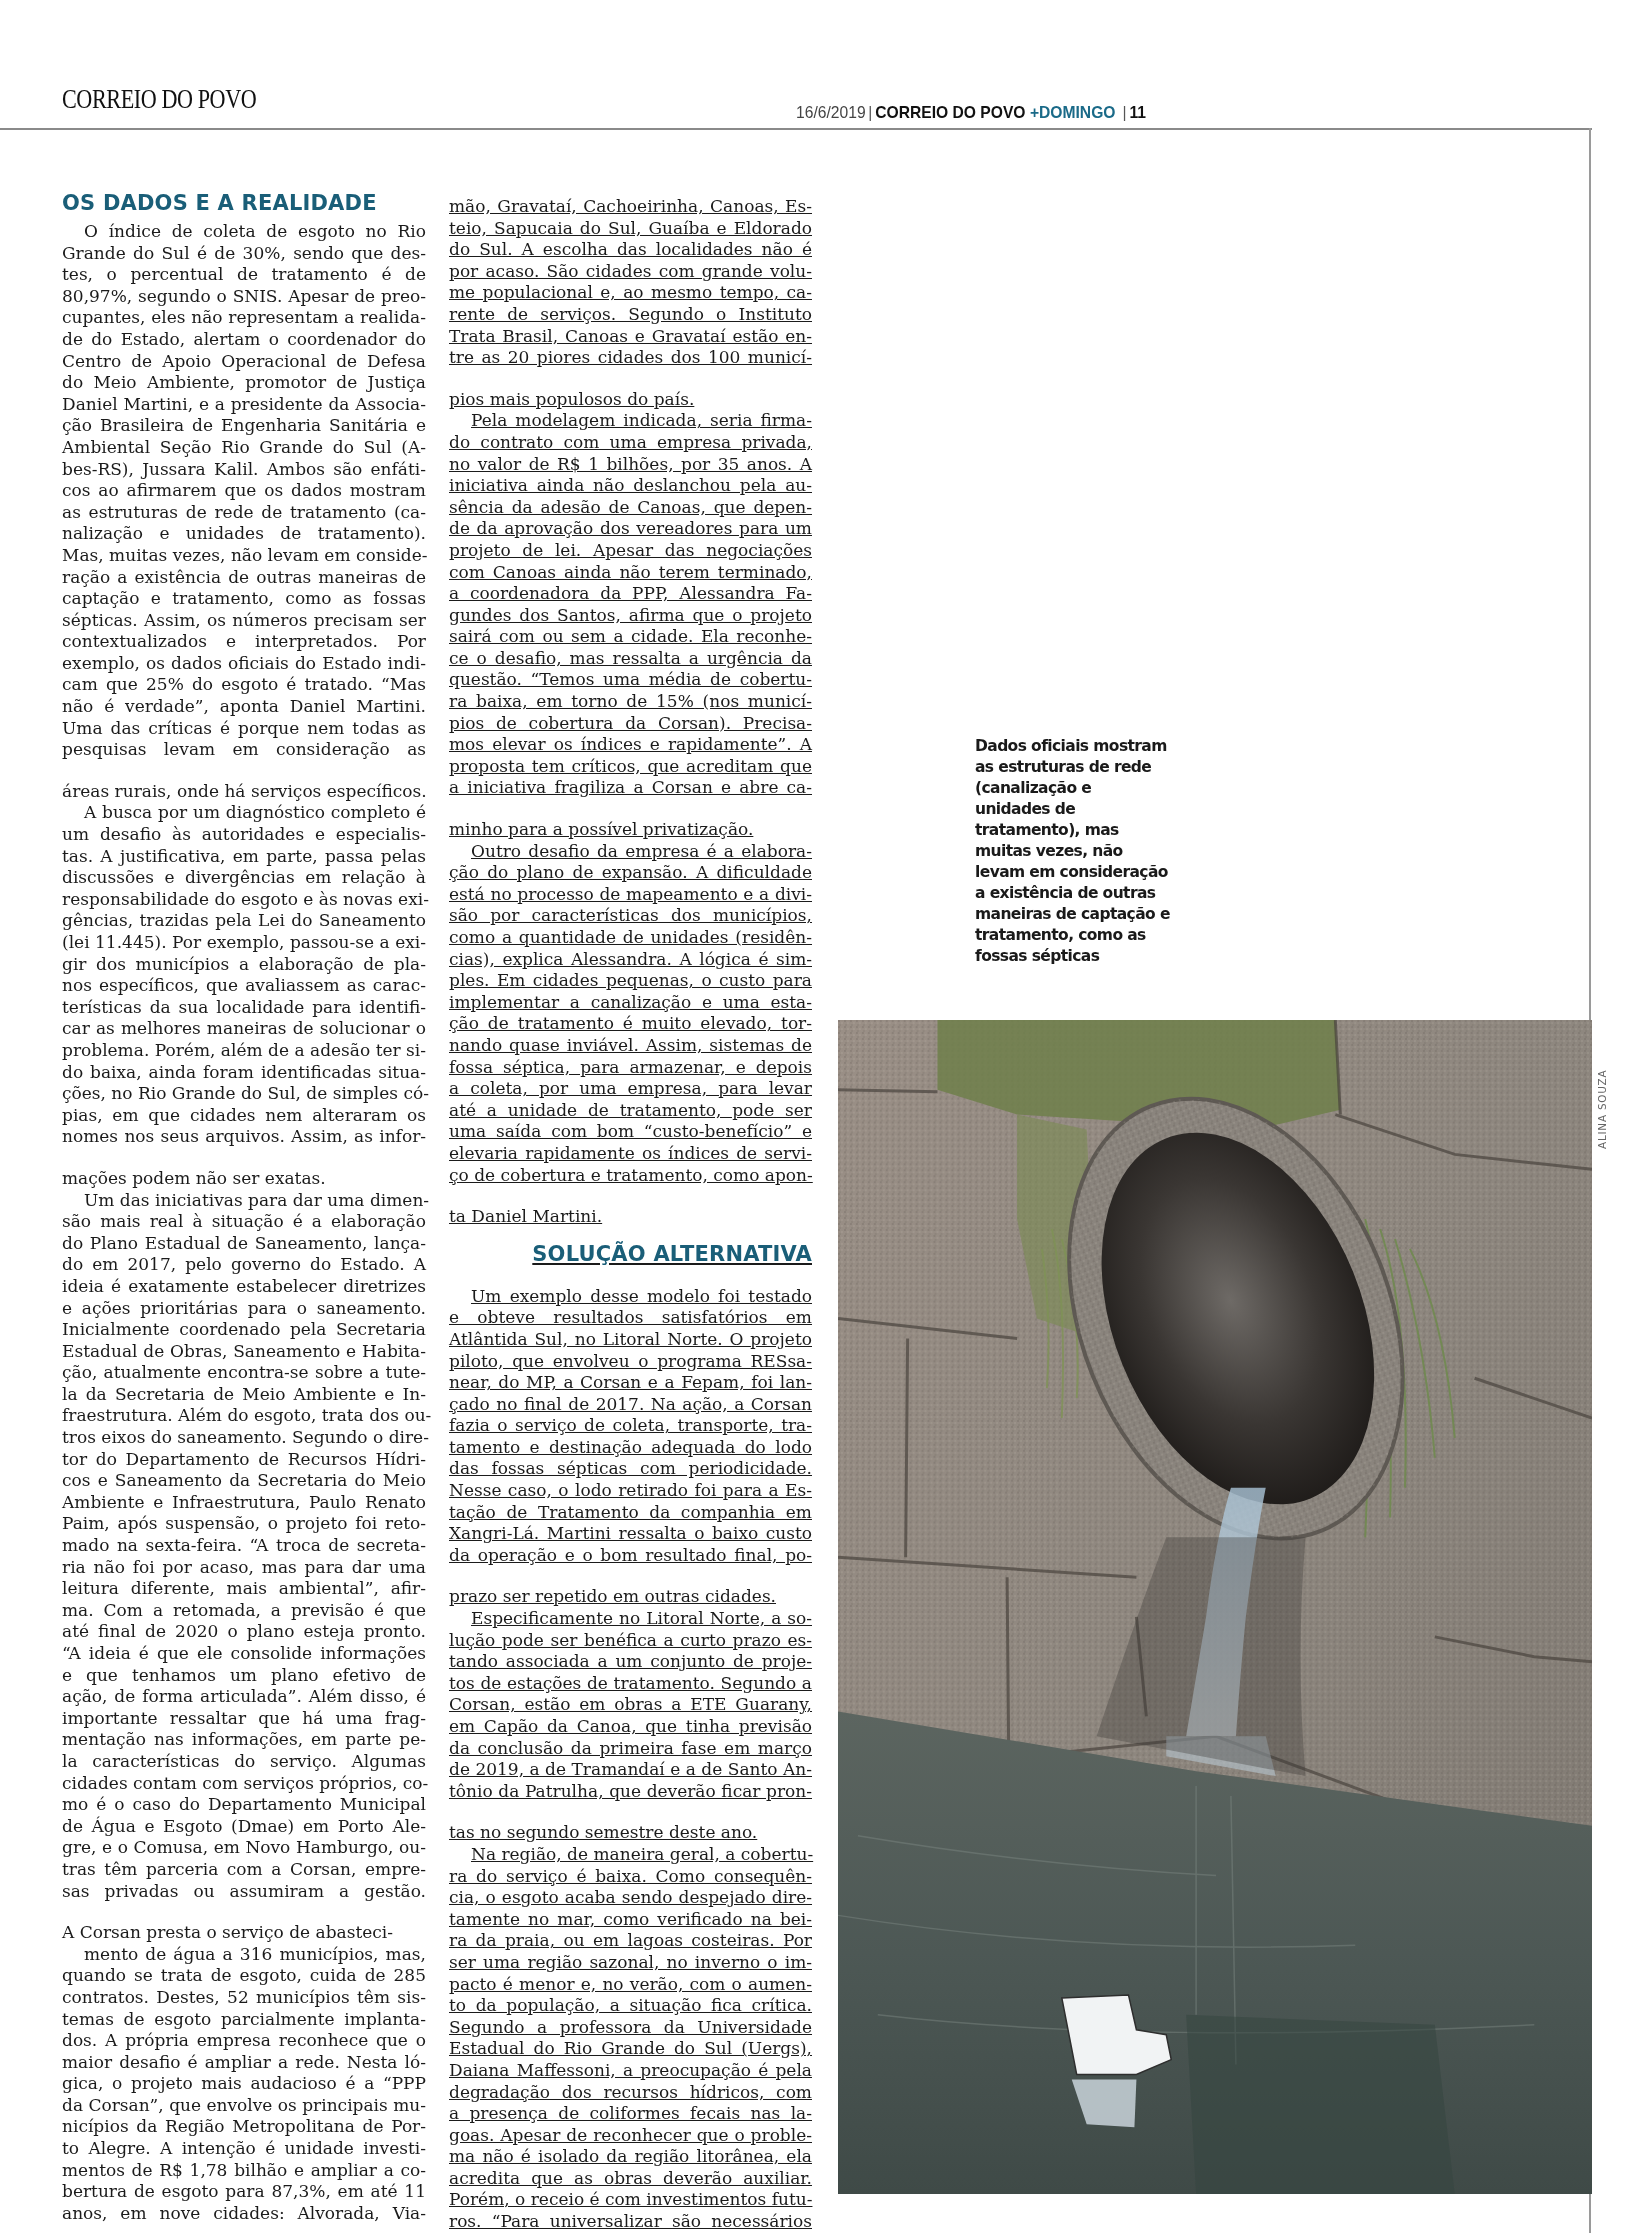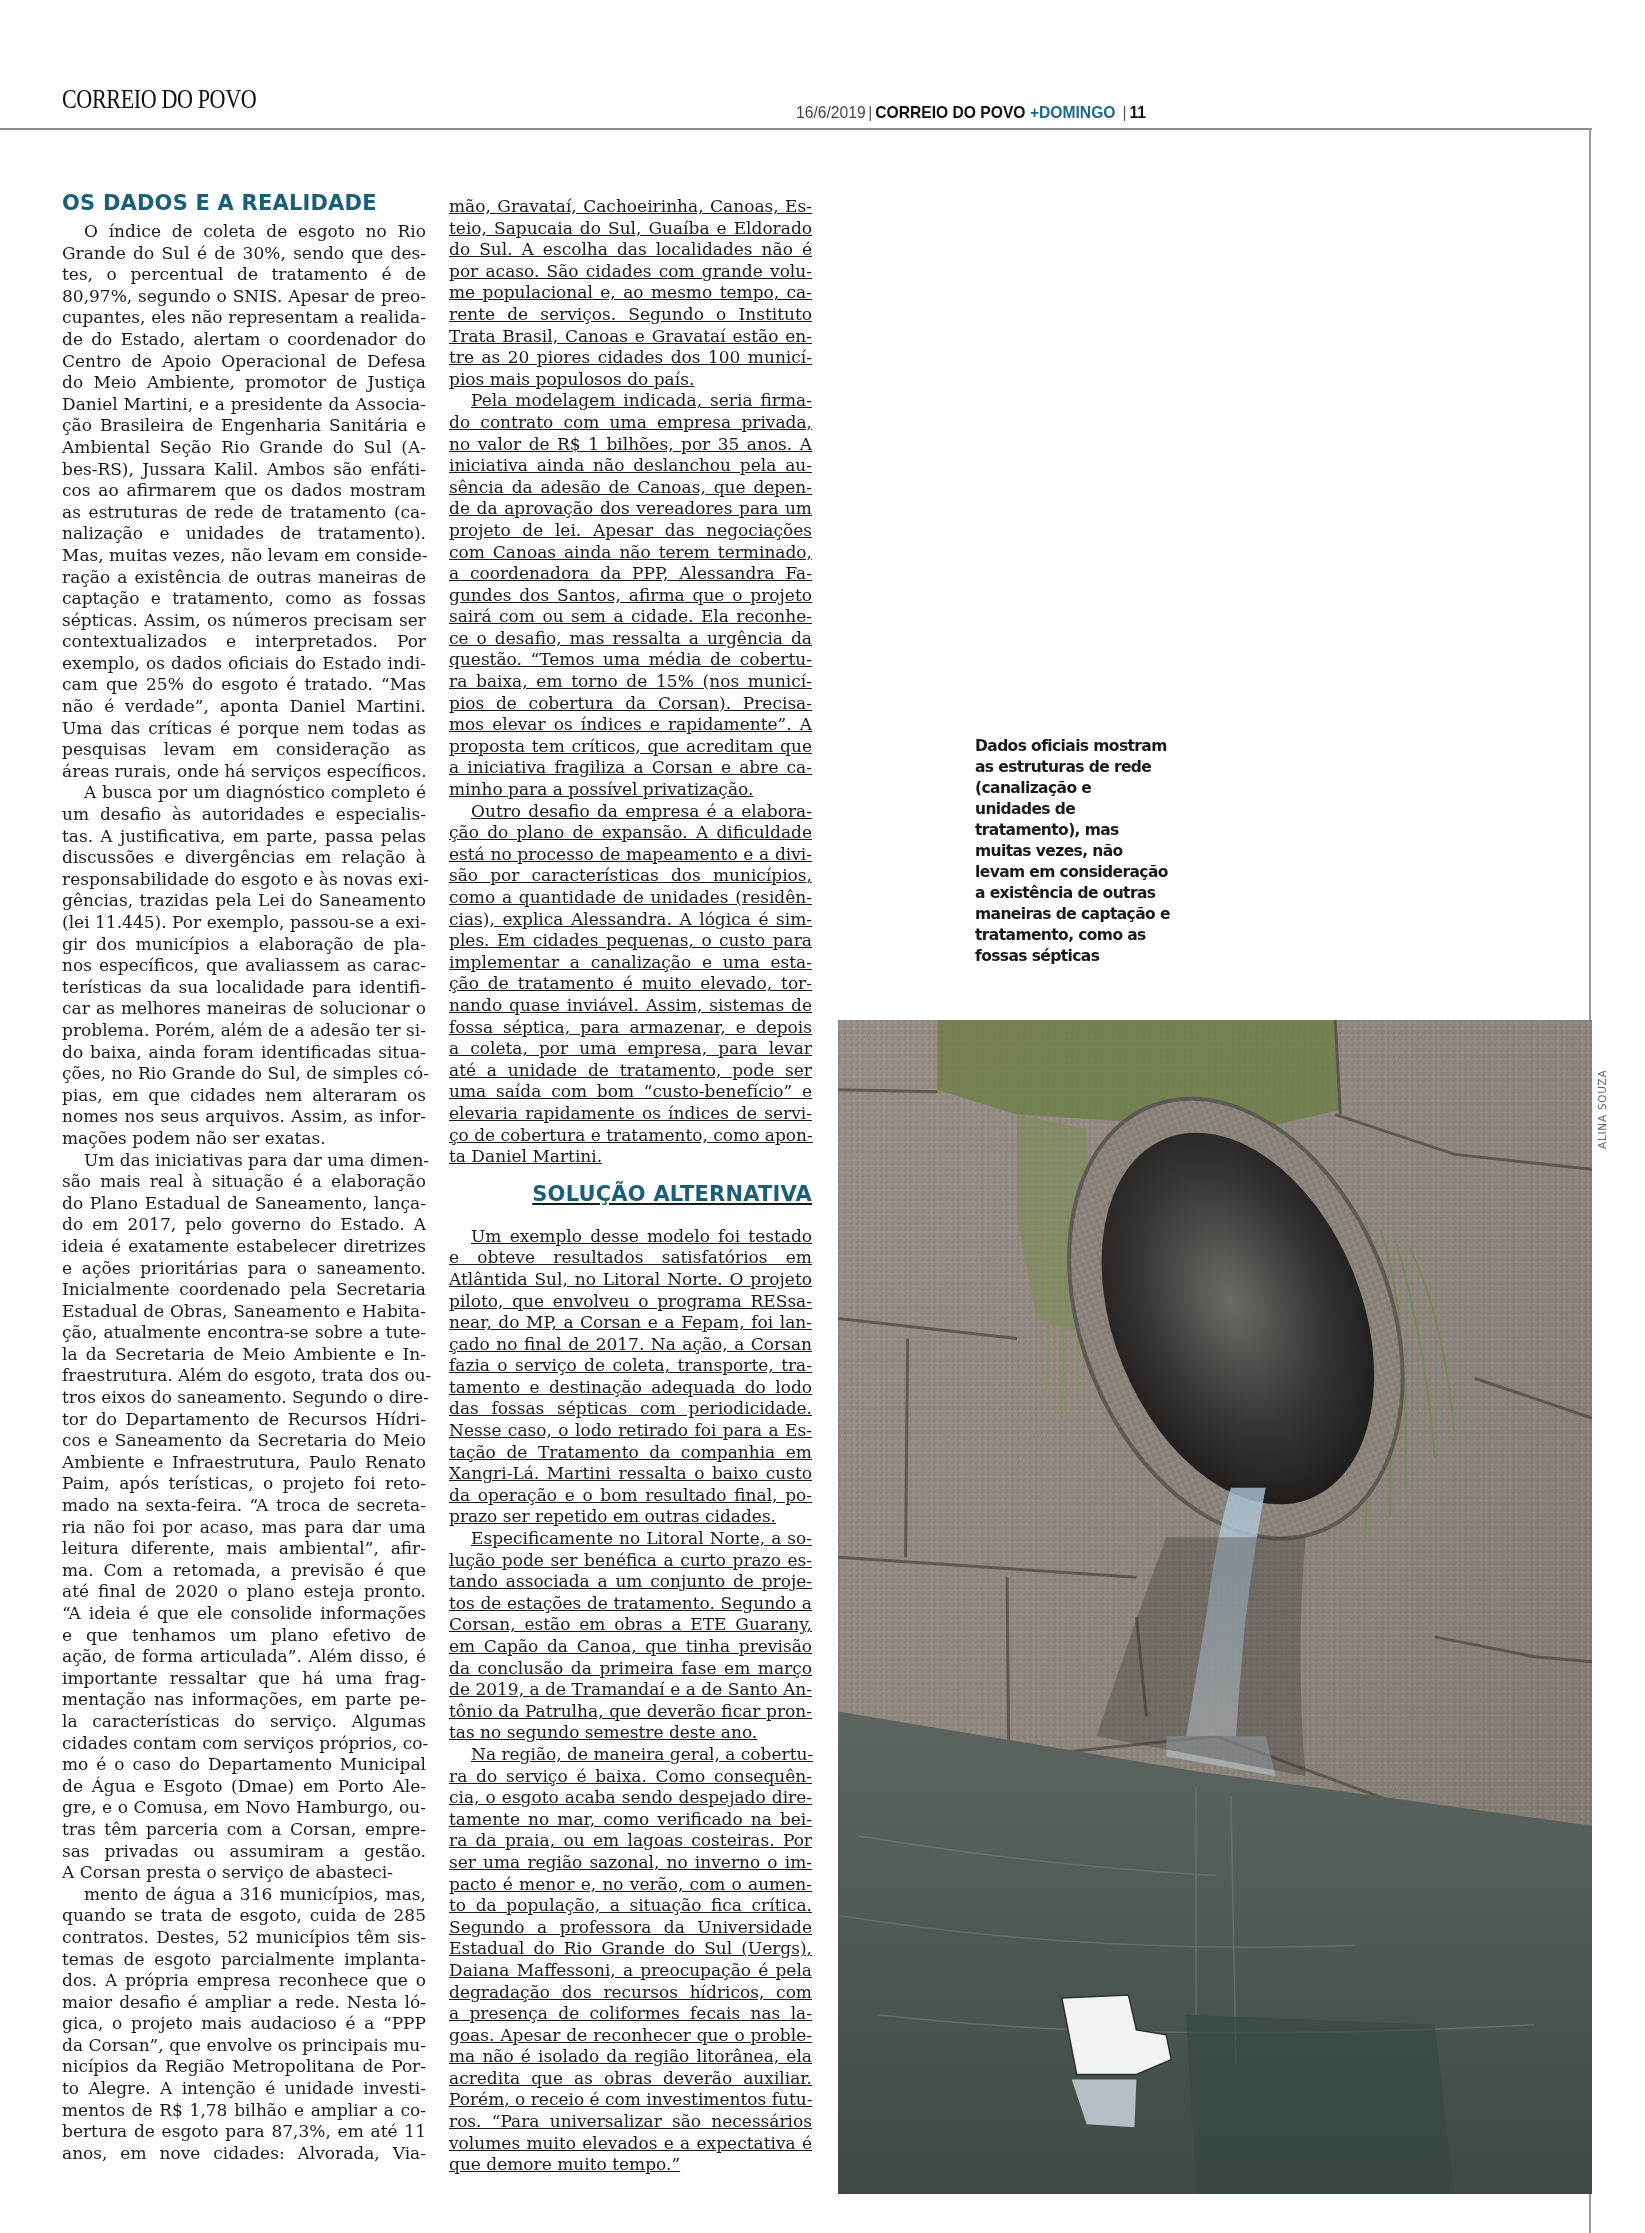--- a/index.html
+++ b/index.html
@@ -8,21 +8,21 @@
   .folio { position:absolute; left:796px; top:103px; font-family:"Liberation Sans", sans-serif; font-size:17px; color:#333; white-space:nowrap; transform:scaleX(0.92); transform-origin:left top; }
   .folio .date { font-weight:normal; color:#444; }
   .folio .sep { color:#555; margin:0 3px; }
   .folio .paper { font-weight:bold; color:#111; }
   .folio .section { font-weight:bold; color:#1a6a88; }
   .folio .page { font-weight:bold; color:#111; }
   .top-rule { position:absolute; left:0; top:128px; width:1592px; height:2px; background:#8a8a8a; }
   .right-rule { position:absolute; left:1589px; top:128px; width:2px; height:2105px; background:#9a9a9a; }
   .col { position:absolute; font-size:17px; line-height:21.6px; color:#1b1b1b; }
   .col .ln { display:block; white-space:nowrap; text-align:justify; text-align-last:justify; height:21.6px; overflow:visible; }
-  .col .ln.last { text-align-last:left; }
+  .col .ln.last { text-align-last:left;margin-top:20px; }
   .col .ln.ind { padding-left:22px; }
   .col-left { left:62px; top:221px; width:364px; }
   .col-mid { left:449px; top:196px; width:363px;text-decoration:underline; }
   .heading { display:block; font-family:"DejaVu Sans", sans-serif; font-weight:bold; color:#1a5e78; font-size:21px; letter-spacing:0.2px; height:24px; line-height:24px; white-space:nowrap; }
   .heading-left { position:absolute; left:62px; top:191px; }
   .col-mid .heading { margin:14px 0 20px 0;text-align:right; }
   .caption { position:absolute; left:975px; top:736px; width:226px; font-family:"DejaVu Sans", sans-serif; font-weight:bold; font-size:15.5px; line-height:21px; color:#1a1a1a; letter-spacing:-0.6px; }
   .caption span { display:block; white-space:nowrap; }
   .credit { position:absolute; left:1598px; top:1033px; transform:rotate(-90deg); transform-origin:left top; font-family:"DejaVu Sans", sans-serif; font-size:10.4px; letter-spacing:0.8px; color:#666; white-space:nowrap; }
   .credit-wrap { position:absolute; left:1596px; top:1089px; width:14px; height:60px; }
@@ -97,21 +97,21 @@
     <span class="ln">e ações prioritárias para o saneamento.</span>
     <span class="ln">Inicialmente coordenado pela Secretaria</span>
     <span class="ln">Estadual de Obras, Saneamento e Habita-</span>
     <span class="ln">ção, atualmente encontra-se sobre a tute-</span>
     <span class="ln">la da Secretaria de Meio Ambiente e In-</span>
     <span class="ln">fraestrutura. Além do esgoto, trata dos ou-</span>
     <span class="ln">tros eixos do saneamento. Segundo o dire-</span>
     <span class="ln">tor do Departamento de Recursos Hídri-</span>
     <span class="ln">cos e Saneamento da Secretaria do Meio</span>
     <span class="ln">Ambiente e Infraestrutura, Paulo Renato</span>
-    <span class="ln">Paim, após terísticas, o projeto foi reto-</span>
+    <span class="ln">Paim, após suspensão, o projeto foi reto-</span>
     <span class="ln">mado na sexta-feira. “A troca de secreta-</span>
     <span class="ln">ria não foi por acaso, mas para dar uma</span>
     <span class="ln">leitura diferente, mais ambiental”, afir-</span>
     <span class="ln">ma. Com a retomada, a previsão é que</span>
     <span class="ln">até final de 2020 o plano esteja pronto.</span>
     <span class="ln">“A ideia é que ele consolide informações</span>
     <span class="ln">e que tenhamos um plano efetivo de</span>
     <span class="ln">ação, de forma articulada”. Além disso, é</span>
     <span class="ln">importante ressaltar que há uma frag-</span>
     <span class="ln">mentação nas informações, em parte pe-</span>

